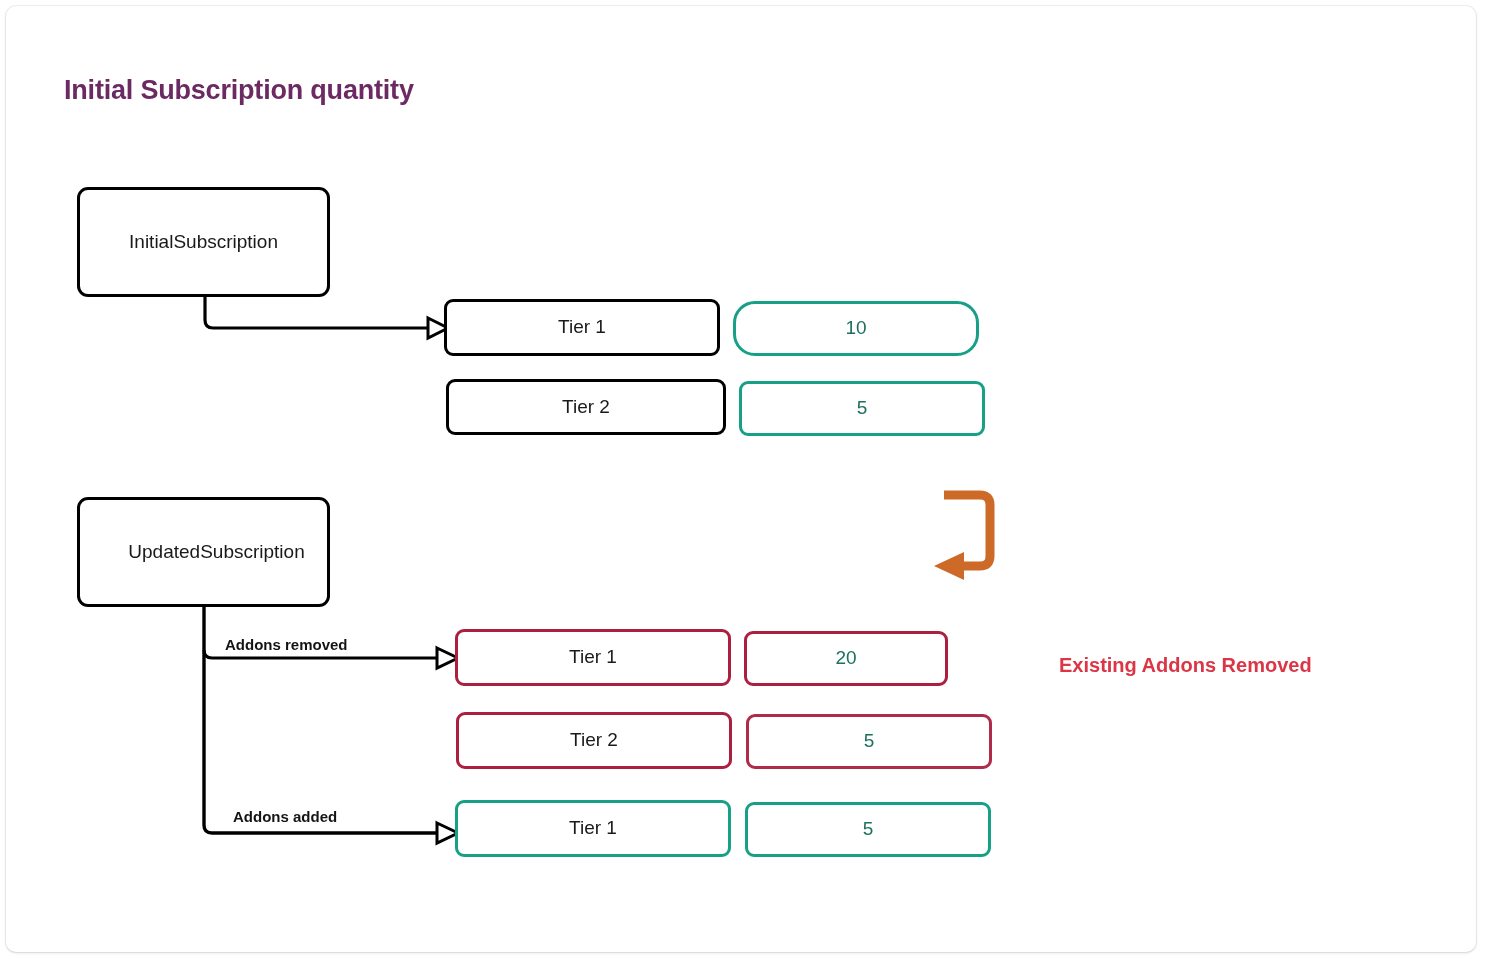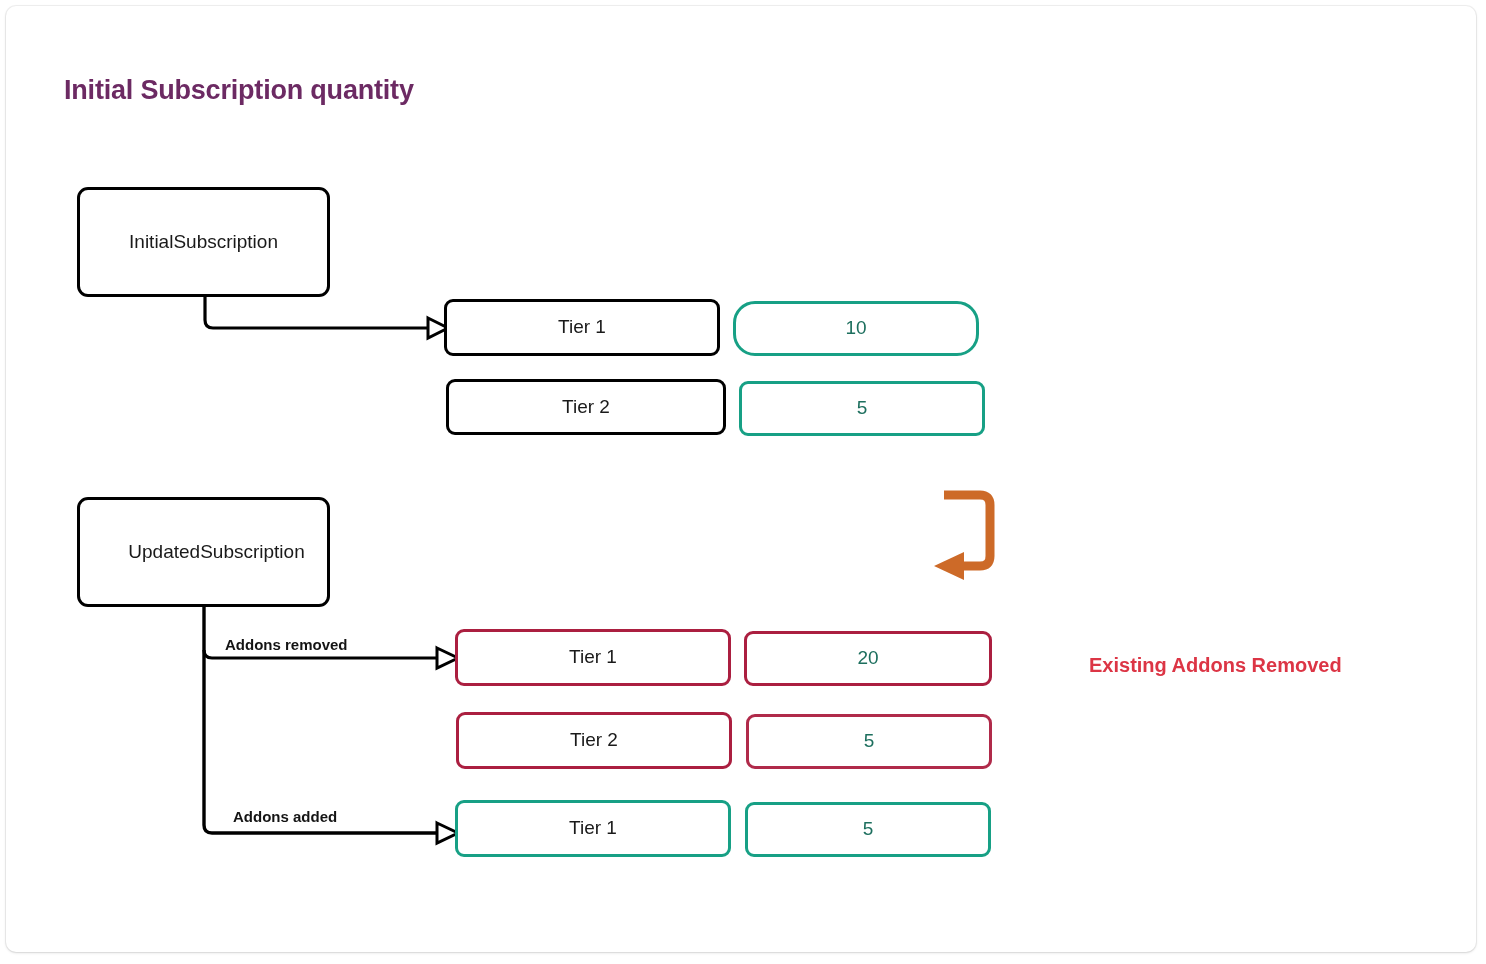--- a/index.html
+++ b/index.html
@@ -149,35 +149,35 @@
     <span>Updated</span>
     <span>Subscription</span>
   </div>
 
   <div class="edge-label" style="left:225px; top:636px;">Addons removed</div>
   <div class="edge-label" style="left:233px; top:808px;">Addons added</div>
 
   <div class="node tier rd" style="left:455px; top:629px; width:276px; height:57px;">
     <span>Tier 1</span>
   </div>
-  <div class="node qty rd" style="left:744px; top:631px; width:248px; height:55px;">
+  <div class="node qty rd" style="left:744px; top:631px; width:204px; height:55px;">
     <span>20</span>
   </div>
 
   <div class="node tier rd" style="left:456px; top:712px; width:276px; height:57px;">
     <span>Tier 2</span>
   </div>
   <div class="node qty rd2" style="left:746px; top:714px; width:246px; height:55px;">
     <span>5</span>
   </div>
 
   <div class="node tier tl" style="left:455px; top:800px; width:276px; height:57px;">
     <span>Tier 1</span>
   </div>
   <div class="node qty tl" style="left:745px; top:802px; width:246px; height:55px;">
     <span>5</span>
   </div>
 
 
-  <div class="note note-red" style="left:1059px; top:651px;margin-left:30px;">
+  <div class="note note-red" style="left:1059px; top:651px;">
     <div>Existing Addons Removed</div>
   </div>
 </div>
 
 </body></html>

